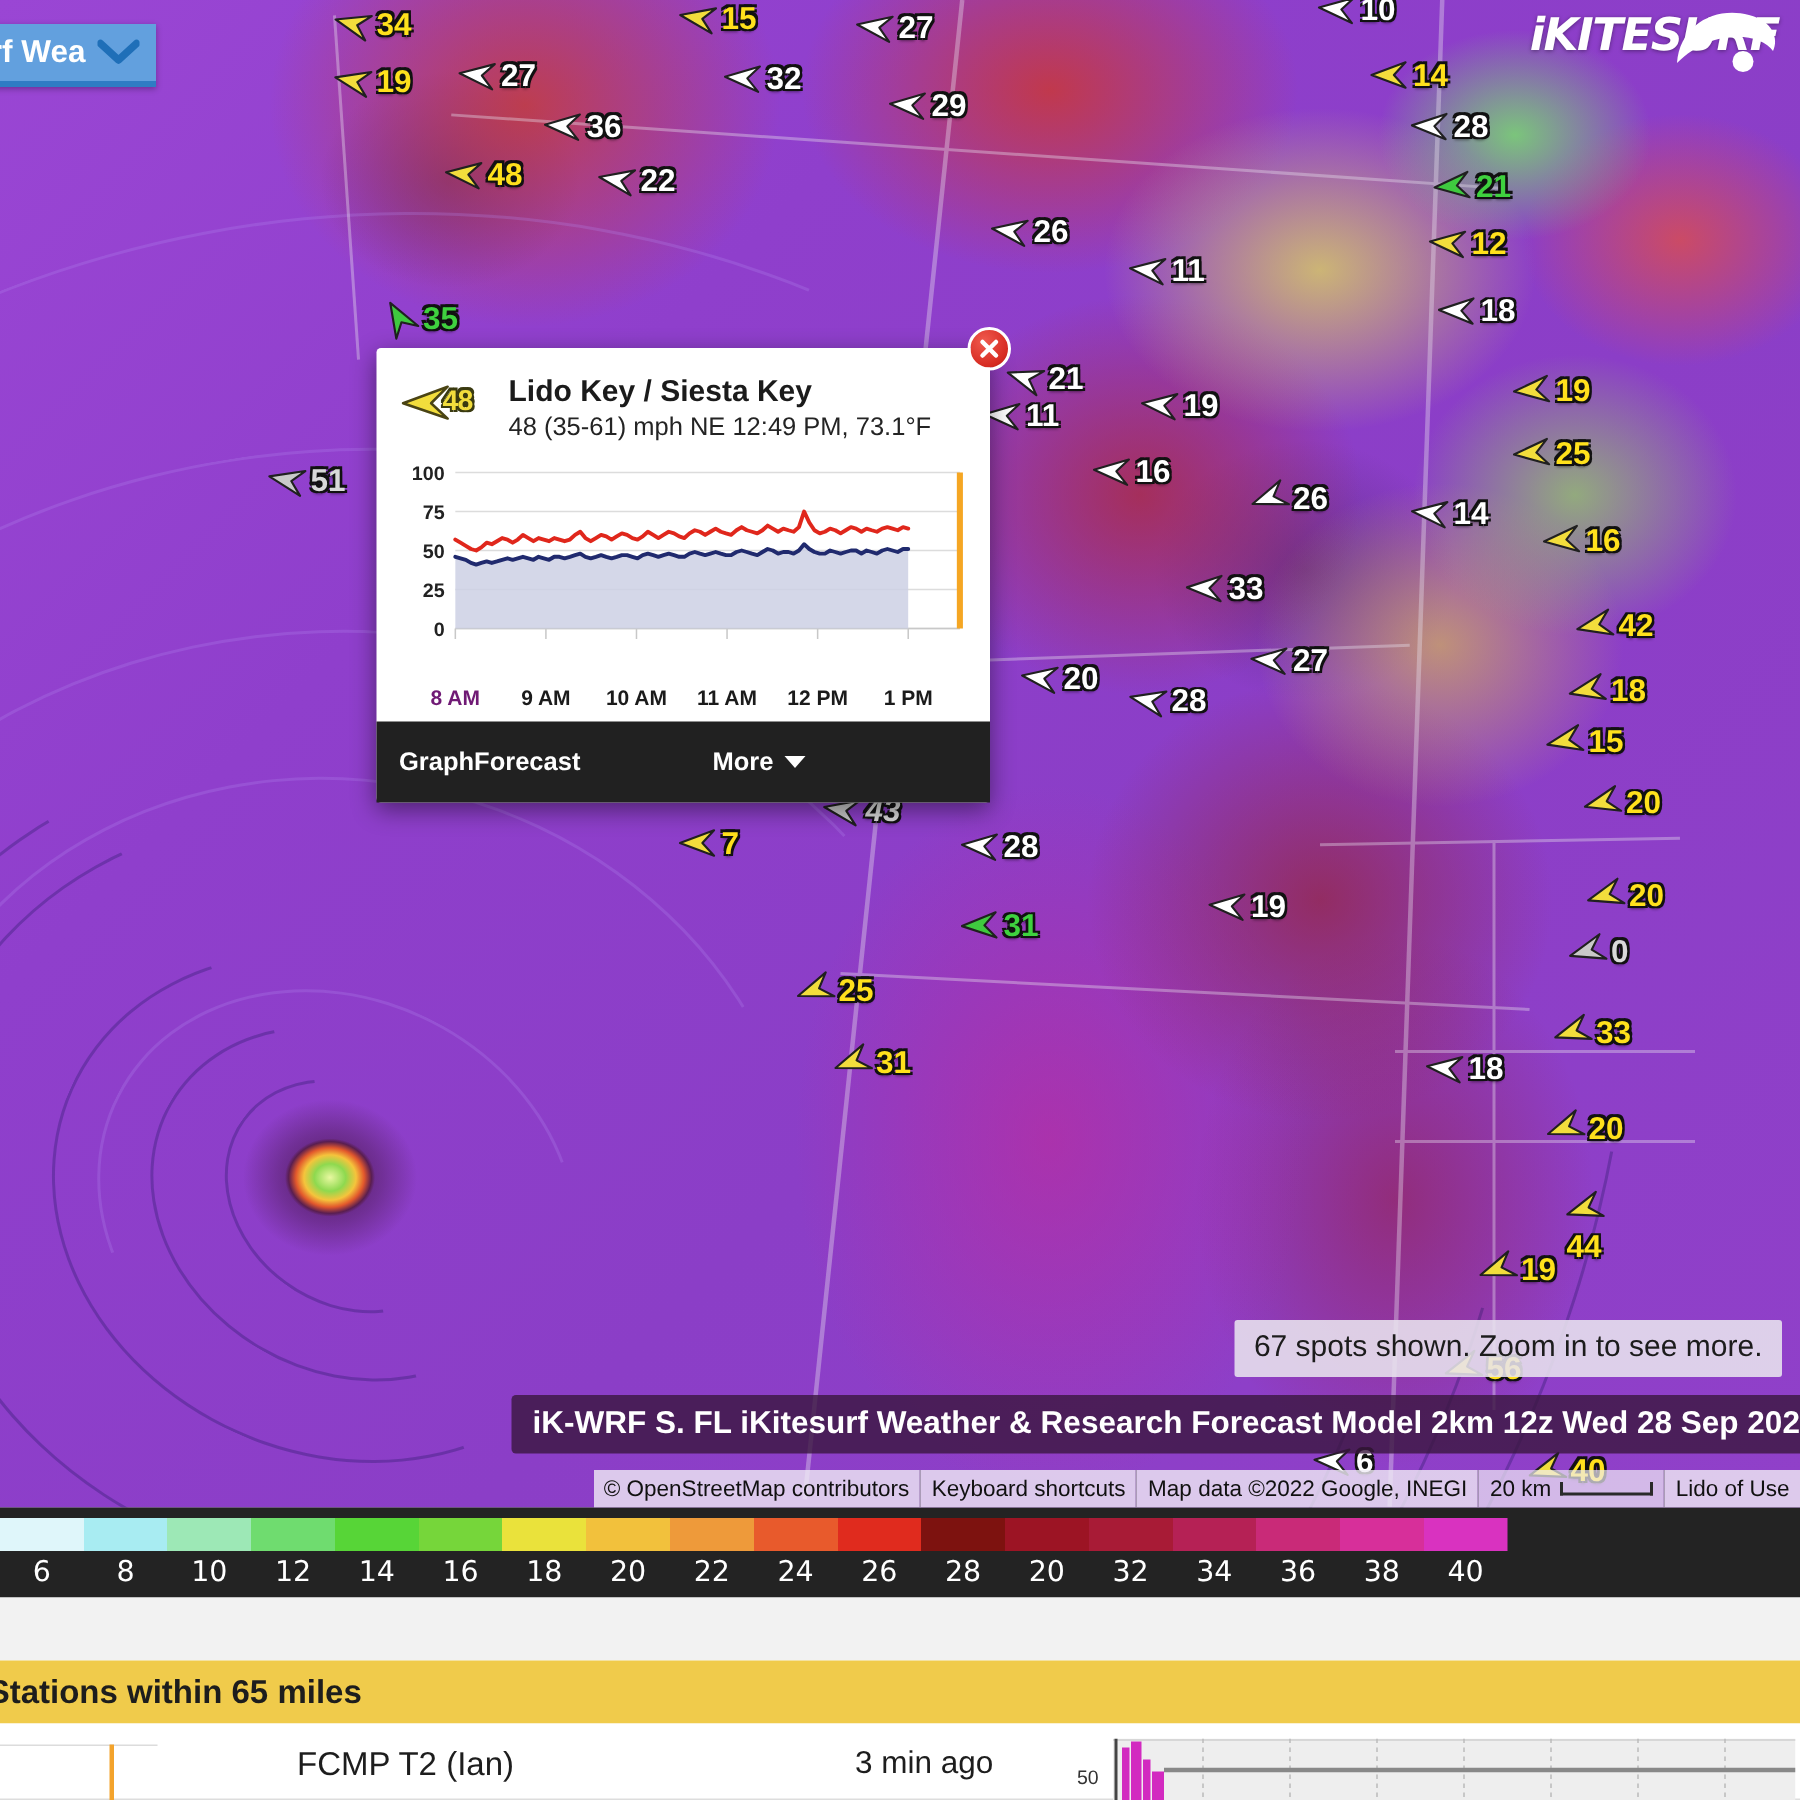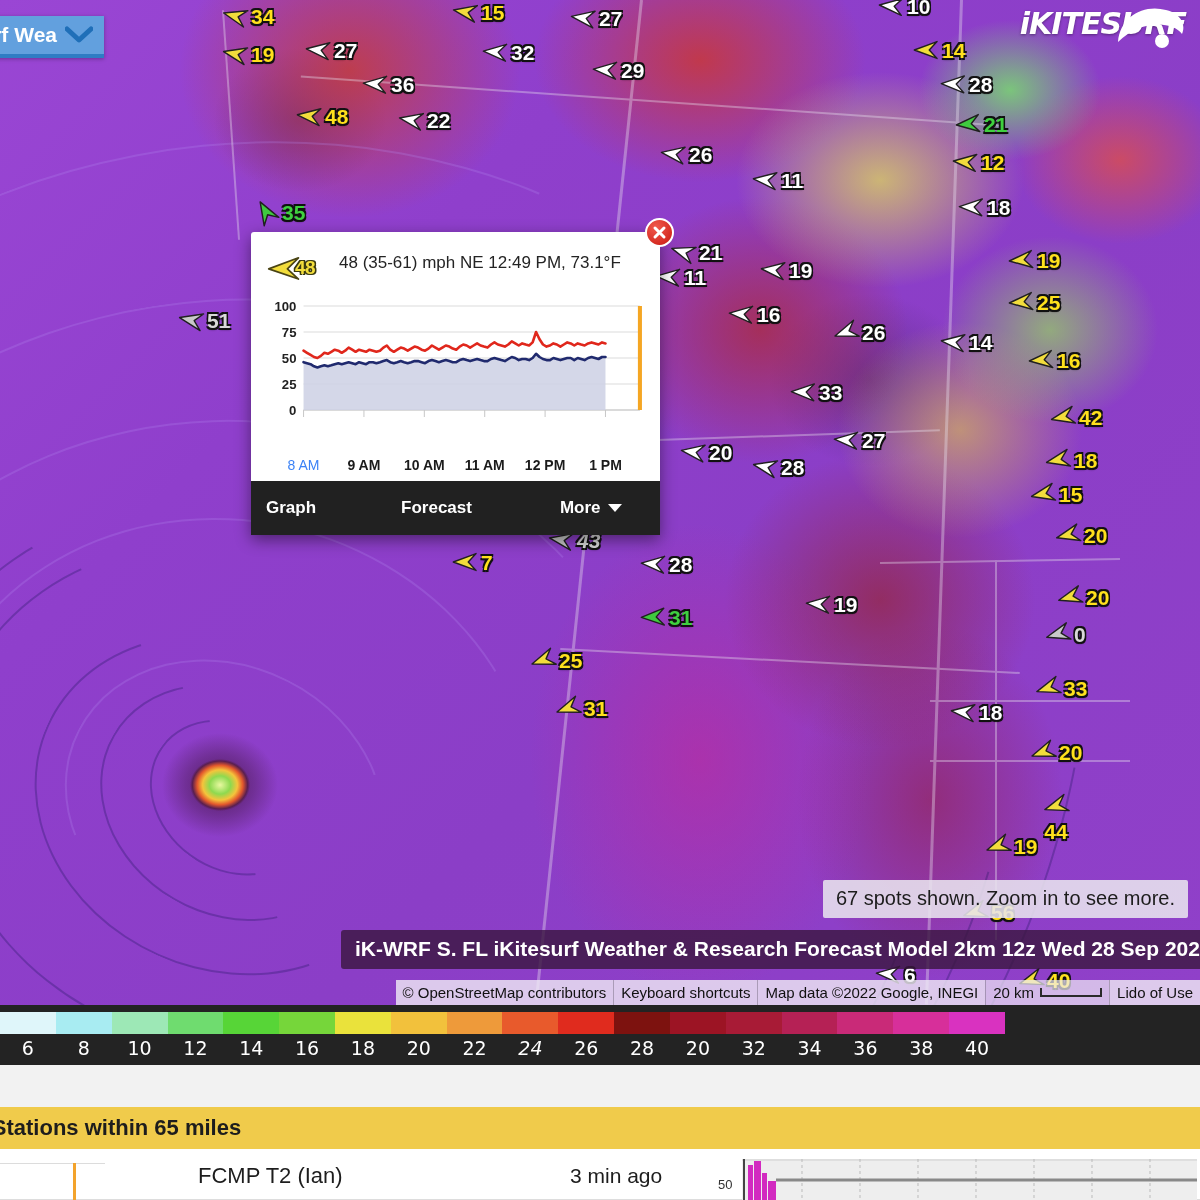--- a/index.html
+++ b/index.html
@@ -109,21 +109,21 @@
 
   .popup-foot {
     position: absolute; left: 0; bottom: 0; width: 100%; height: 54px;
     background: #212121; display: flex; align-items: center;
   }
   .popup-foot .fbtn {
     color: #ffffff; font-size: 17px; font-weight: bold;
     cursor: pointer; display: flex; align-items: center; gap: 7px;
   }
   .fb1 { margin-left: 15px; }
-  .fb2 { margin-left: 85px; }
+  .fb2 { }
   .fb3 { margin-left: 88px; }
   .caret { width: 0; height: 0; border-left: 7px solid transparent; border-right: 7px solid transparent; border-top: 8px solid #fff; }
 
   
   .dropdown-top {
     position: absolute; left: -64px; top: 16px;
     width: 168px; height: 42px;
     background: #62a0de; color: #fff;
     border-bottom: 4px solid #2f7cc4;
     display: flex; align-items: center; justify-content: flex-end;
@@ -615,20 +615,21 @@
       </div>
 
       <div class="popup-head">
         <div class="pin-wrap">
           <svg class="pin-arrow" viewBox="0 0 40 30">
             <path d="M2 16 L37 3 L24 16 L37 28 Z" fill="#f2dd3c" stroke="#4a4414" stroke-width="2" stroke-linejoin="round"></path>
           </svg>
           <span class="pin-badge">48</span>
         </div>
         <div>
+          <div class="popup-title">Lido Key / Siesta Key</div>
           <div class="popup-sub">48 (35-61) mph NE 12:49 PM, 73.1°F</div>
         </div>
       </div>
 
       <div class="chart-box">
         <svg class="chart-svg" id="chart" viewBox="0 0 380 140" preserveAspectRatio="none">
             <line x1="42" y1="110" x2="374" y2="110" stroke="#dcdcdc" stroke-width="1"></line>
             <text x="35" y="115" text-anchor="end" font-size="13" font-family="&quot;Liberation Sans&quot;, sans-serif" font-weight="bold" fill="#222">0</text>
             <line x1="42" y1="84" x2="374" y2="84" stroke="#dcdcdc" stroke-width="1"></line>
             <text x="35" y="89" text-anchor="end" font-size="13" font-family="&quot;Liberation Sans&quot;, sans-serif" font-weight="bold" fill="#222">25</text>
@@ -645,21 +646,21 @@
             <line x1="220.79999999999998" y1="110" x2="220.79999999999998" y2="117" stroke="#c8c8c8" stroke-width="1"></line>
             <line x1="280.4" y1="110" x2="280.4" y2="117" stroke="#c8c8c8" stroke-width="1"></line>
             <line x1="340" y1="110" x2="340" y2="117" stroke="#c8c8c8" stroke-width="1"></line>
             <path d="M 42 110 L 42.0 62.2 L 45.4 63.2 L 48.9 64.2 L 52.3 66.3 L 55.7 67.4 L 59.1 66.3 L 62.6 65.3 L 66.0 66.3 L 69.4 65.3 L 72.8 64.2 L 76.3 63.2 L 79.7 64.2 L 83.1 63.2 L 86.5 62.2 L 90.0 63.2 L 93.4 64.2 L 96.8 62.2 L 100.2 63.2 L 103.7 64.2 L 107.1 62.2 L 110.5 62.2 L 113.9 63.2 L 117.4 62.2 L 120.8 61.1 L 124.2 60.1 L 127.6 62.2 L 131.1 63.2 L 134.5 62.2 L 137.9 61.1 L 141.3 62.2 L 144.8 63.2 L 148.2 62.2 L 151.6 61.1 L 155.0 61.1 L 158.5 62.2 L 161.9 63.2 L 165.3 61.1 L 168.7 60.1 L 172.2 61.1 L 175.6 62.2 L 179.0 61.1 L 182.4 60.1 L 185.9 61.1 L 189.3 62.2 L 192.7 62.2 L 196.1 60.1 L 199.6 59.0 L 203.0 60.1 L 206.4 61.1 L 209.8 60.1 L 213.3 59.0 L 216.7 60.1 L 220.1 61.1 L 223.5 61.1 L 227.0 59.0 L 230.4 58.0 L 233.8 59.0 L 237.2 60.1 L 240.7 61.1 L 244.1 59.0 L 247.5 57.0 L 250.9 58.0 L 254.4 60.1 L 257.8 59.0 L 261.2 59.0 L 264.6 60.1 L 268.1 58.0 L 271.5 53.8 L 274.9 57.0 L 278.3 59.0 L 281.8 60.1 L 285.2 60.1 L 288.6 58.0 L 292.0 59.0 L 295.5 60.1 L 298.9 59.0 L 302.3 58.0 L 305.7 58.0 L 309.2 60.1 L 312.6 58.0 L 316.0 59.0 L 319.4 60.1 L 322.9 58.0 L 326.3 57.0 L 329.7 58.0 L 333.1 59.0 L 336.6 57.0 L 340.0 57.0 L 340.0 110 Z" fill="#ccd0e4" opacity="0.85"></path>
             <path d="M 42.0 62.2 L 45.4 63.2 L 48.9 64.2 L 52.3 66.3 L 55.7 67.4 L 59.1 66.3 L 62.6 65.3 L 66.0 66.3 L 69.4 65.3 L 72.8 64.2 L 76.3 63.2 L 79.7 64.2 L 83.1 63.2 L 86.5 62.2 L 90.0 63.2 L 93.4 64.2 L 96.8 62.2 L 100.2 63.2 L 103.7 64.2 L 107.1 62.2 L 110.5 62.2 L 113.9 63.2 L 117.4 62.2 L 120.8 61.1 L 124.2 60.1 L 127.6 62.2 L 131.1 63.2 L 134.5 62.2 L 137.9 61.1 L 141.3 62.2 L 144.8 63.2 L 148.2 62.2 L 151.6 61.1 L 155.0 61.1 L 158.5 62.2 L 161.9 63.2 L 165.3 61.1 L 168.7 60.1 L 172.2 61.1 L 175.6 62.2 L 179.0 61.1 L 182.4 60.1 L 185.9 61.1 L 189.3 62.2 L 192.7 62.2 L 196.1 60.1 L 199.6 59.0 L 203.0 60.1 L 206.4 61.1 L 209.8 60.1 L 213.3 59.0 L 216.7 60.1 L 220.1 61.1 L 223.5 61.1 L 227.0 59.0 L 230.4 58.0 L 233.8 59.0 L 237.2 60.1 L 240.7 61.1 L 244.1 59.0 L 247.5 57.0 L 250.9 58.0 L 254.4 60.1 L 257.8 59.0 L 261.2 59.0 L 264.6 60.1 L 268.1 58.0 L 271.5 53.8 L 274.9 57.0 L 278.3 59.0 L 281.8 60.1 L 285.2 60.1 L 288.6 58.0 L 292.0 59.0 L 295.5 60.1 L 298.9 59.0 L 302.3 58.0 L 305.7 58.0 L 309.2 60.1 L 312.6 58.0 L 316.0 59.0 L 319.4 60.1 L 322.9 58.0 L 326.3 57.0 L 329.7 58.0 L 333.1 59.0 L 336.6 57.0 L 340.0 57.0" fill="none" stroke="#202a6e" stroke-width="2.6" stroke-linejoin="round" stroke-linecap="round"></path>
             <path d="M 42.0 50.7 L 45.4 52.8 L 48.9 54.9 L 52.3 57.0 L 55.7 58.0 L 59.1 55.9 L 62.6 52.8 L 66.0 53.8 L 69.4 51.8 L 72.8 49.7 L 76.3 50.7 L 79.7 52.8 L 83.1 50.7 L 86.5 47.6 L 90.0 49.7 L 93.4 51.8 L 96.8 49.7 L 100.2 50.7 L 103.7 51.8 L 107.1 49.7 L 110.5 50.7 L 113.9 51.8 L 117.4 50.7 L 120.8 47.6 L 124.2 45.5 L 127.6 49.7 L 131.1 51.8 L 134.5 49.7 L 137.9 47.6 L 141.3 48.6 L 144.8 50.7 L 148.2 48.6 L 151.6 46.6 L 155.0 47.6 L 158.5 49.7 L 161.9 50.7 L 165.3 48.6 L 168.7 45.5 L 172.2 47.6 L 175.6 49.7 L 179.0 47.6 L 182.4 45.5 L 185.9 46.6 L 189.3 48.6 L 192.7 49.7 L 196.1 46.6 L 199.6 44.5 L 203.0 45.5 L 206.4 47.6 L 209.8 45.5 L 213.3 43.4 L 216.7 45.5 L 220.1 46.6 L 223.5 47.6 L 227.0 44.5 L 230.4 42.4 L 233.8 44.5 L 237.2 45.5 L 240.7 46.6 L 244.1 44.5 L 247.5 41.4 L 250.9 43.4 L 254.4 45.5 L 257.8 43.4 L 261.2 44.5 L 264.6 45.5 L 268.1 42.4 L 271.5 32.0 L 274.9 39.3 L 278.3 44.5 L 281.8 46.6 L 285.2 45.5 L 288.6 43.4 L 292.0 44.5 L 295.5 46.6 L 298.9 44.5 L 302.3 42.4 L 305.7 43.4 L 309.2 45.5 L 312.6 43.4 L 316.0 44.5 L 319.4 45.5 L 322.9 43.4 L 326.3 42.4 L 329.7 43.4 L 333.1 44.5 L 336.6 42.4 L 340.0 43.4" fill="none" stroke="#e0271c" stroke-width="2.6" stroke-linejoin="round" stroke-linecap="round"></path>
             <line x1="374" y1="6" x2="374" y2="110" stroke="#f5a623" stroke-width="4"></line>
           </svg>
       </div>
       <div id="xticks" style="position:absolute; left:10px; right:14px; bottom:60px; height:18px;">
-          <span style="position: absolute; font-size: 14px; font-weight: normal; color: #3b82f6; transform: translateX(-50%); left: 11.0526%;">8 AM</span>
+          <span style="position: absolute; font-size: 14px; font-weight: bold; color: #701a75; transform: translateX(-50%); left: 11.0526%;">8 AM</span>
           <span style="position: absolute; font-size: 14px; font-weight: bold; color: rgb(27, 27, 27); transform: translateX(-50%); left: 26.7368%;">9 AM</span>
           <span style="position: absolute; font-size: 14px; font-weight: bold; color: rgb(27, 27, 27); transform: translateX(-50%); left: 42.4211%;">10 AM</span>
           <span style="position: absolute; font-size: 14px; font-weight: bold; color: rgb(27, 27, 27); transform: translateX(-50%); left: 58.1053%;">11 AM</span>
           <span style="position: absolute; font-size: 14px; font-weight: bold; color: rgb(27, 27, 27); transform: translateX(-50%); left: 73.7895%;">12 PM</span>
           <span style="position: absolute; font-size: 14px; font-weight: bold; color: rgb(27, 27, 27); transform: translateX(-50%); left: 89.4737%;">1 PM</span>
         </div>
 
       <div class="popup-foot">
         <span class="fbtn fb1">Graph</span>
         <span class="fbtn fb2">Forecast</span>
@@ -687,21 +688,21 @@
     <div class="legend-ticks" id="legend-ticks">
         <span style="left: 2.77778%;">6</span>
         <span style="left: 8.33333%;">8</span>
         <span style="left: 13.8889%;">10</span>
         <span style="left: 19.4444%;">12</span>
         <span style="left: 25%;">14</span>
         <span style="left: 30.5556%;">16</span>
         <span style="left: 36.1111%;">18</span>
         <span style="left: 41.6667%;">20</span>
         <span style="left: 47.2222%;">22</span>
-        <span style="left: 52.7778%; font-style: italic;">24</span>
+        <span style="left: 52.7778%;">24</span>
         <span style="left: 58.3333%;">26</span>
         <span style="left: 63.8889%;">28</span>
         <span style="left: 69.4444%;">20</span>
         <span style="left: 75%;">32</span>
         <span style="left: 80.5556%;">34</span>
         <span style="left: 86.1111%;">36</span>
         <span style="left: 91.6667%;">38</span>
         <span style="left: 97.2222%;">40</span>
       </div>
   </div>

